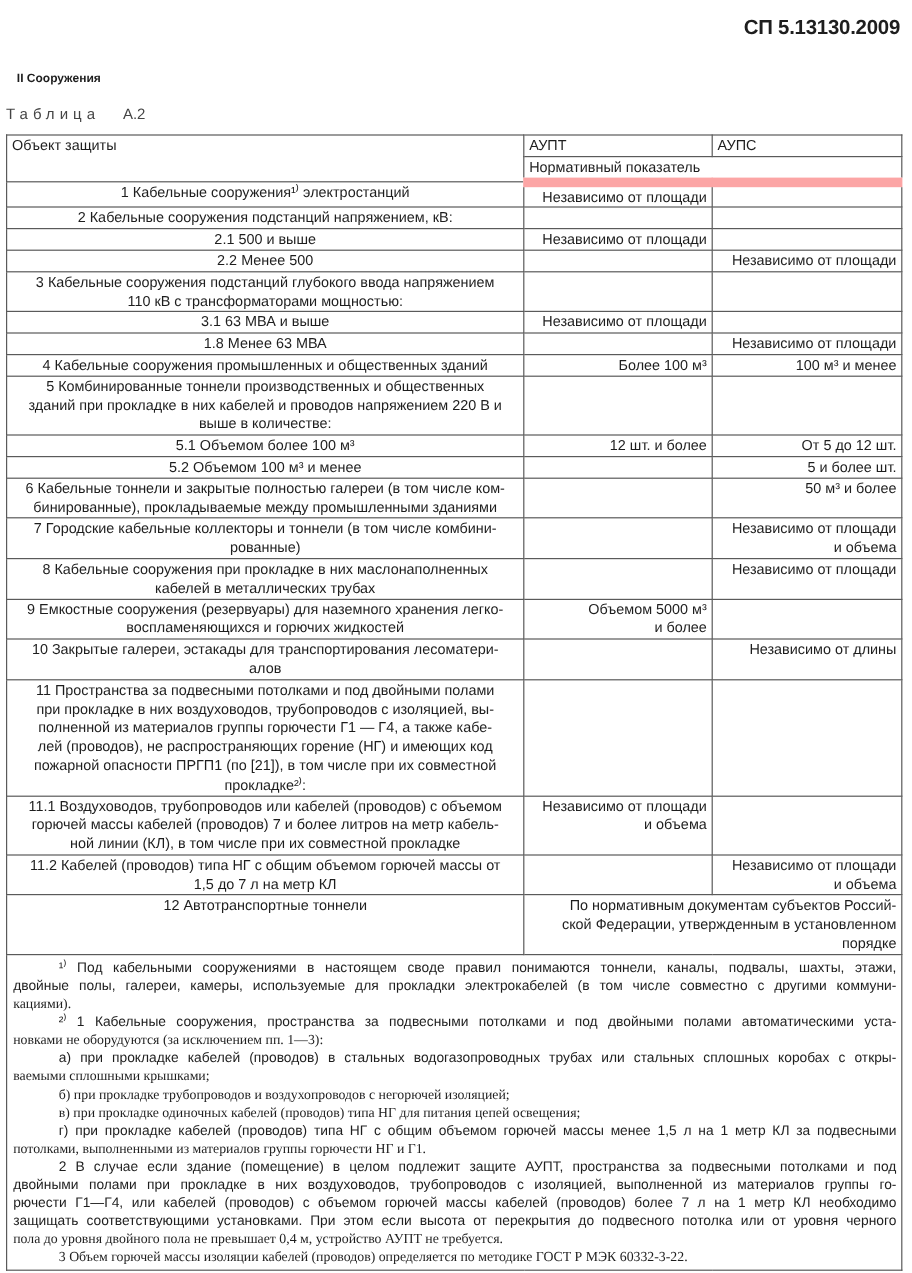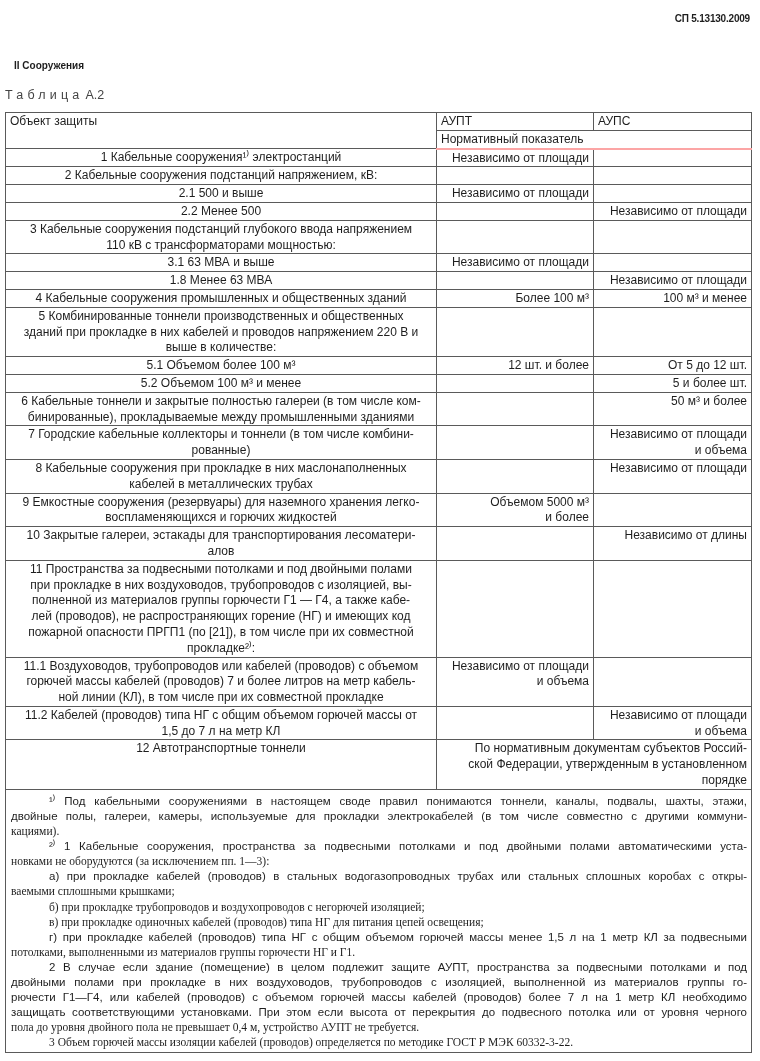--- a/index.html
+++ b/index.html
@@ -2,48 +2,48 @@
 <html><head>
   <meta charset="utf-8">
   <style>
     html, body { margin: 0; padding: 0; background: #ffffff; }
     body {
       width: 760px; height: 1061px; position: relative; overflow: hidden;
       font-family: "Liberation Sans", sans-serif; color: #1e1e1e;
     }
     .doc-code {
       position: absolute; right: 10px; top: 13px;
-      font-weight: bold; font-size: 10px; letter-spacing: -0.2px;
+      font-weight: bold; font-size: 17px; letter-spacing: -0.2px;
     }
     .section-title {
       position: absolute; left: 14px; top: 60px;
       font-weight: bold; font-size: 10px;
     }
     .table-caption {
       position: absolute; left: 5px; top: 88px;
       font-size: 12.5px; color: #444;
     }
-    .table-caption .word { letter-spacing: 4.2px; margin-right: 2px; }
+    .table-caption .word { letter-spacing: 4.2px; margin-right: 19px; }
     table.norm {
       position: absolute; left: 5px; top: 112px;
       width: 746px; border-collapse: collapse; table-layout: fixed;
       border: 1px solid #5a5a5a;
       font-size: 12px;
     }
     table.norm th, table.norm td {
       border: 1px solid #5a5a5a;
       padding: 1px 4px 0 4px;
       line-height: 15.8px;
       vertical-align: top;
       font-weight: normal;
       white-space: pre;
       overflow: hidden;
     }
     table.norm th { text-align: left; }
-    table.norm tr.hdr2 th { border-bottom: 2px solid #fca5a5; }
+    table.norm tr.hdr2 th { border-bottom: 8px solid #fca5a5; }
     table.norm td.obj { text-align: center; }
     table.norm td.val { text-align: right; }
     table.norm td.notes {
       white-space: normal; padding: 4px 4px 2px 5px;
       font-size: 11.5px;
       margin-top: 27px;
     }
     .fn-line {
       line-height: 15.1px;
       text-align: justify; text-align-last: justify;

